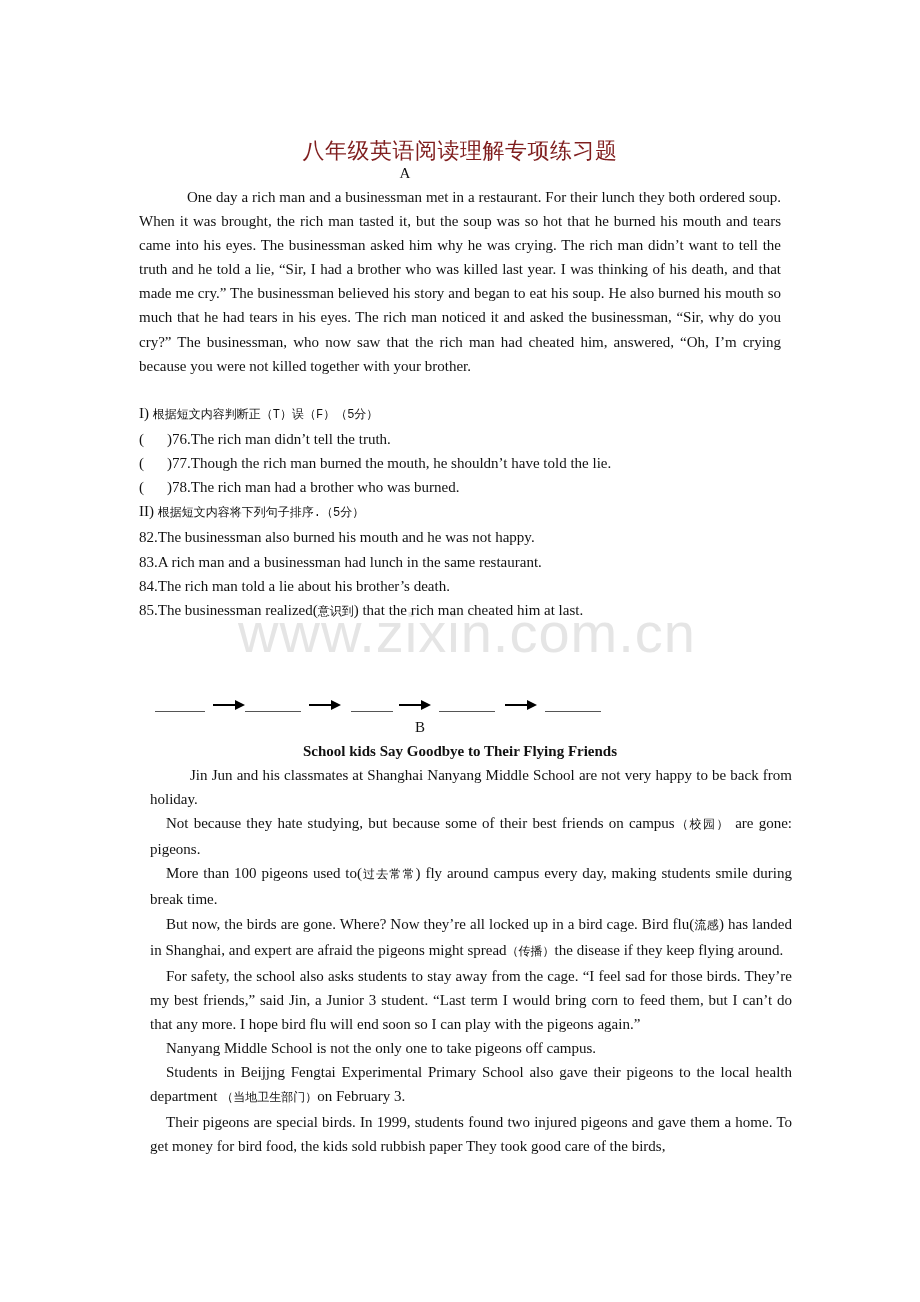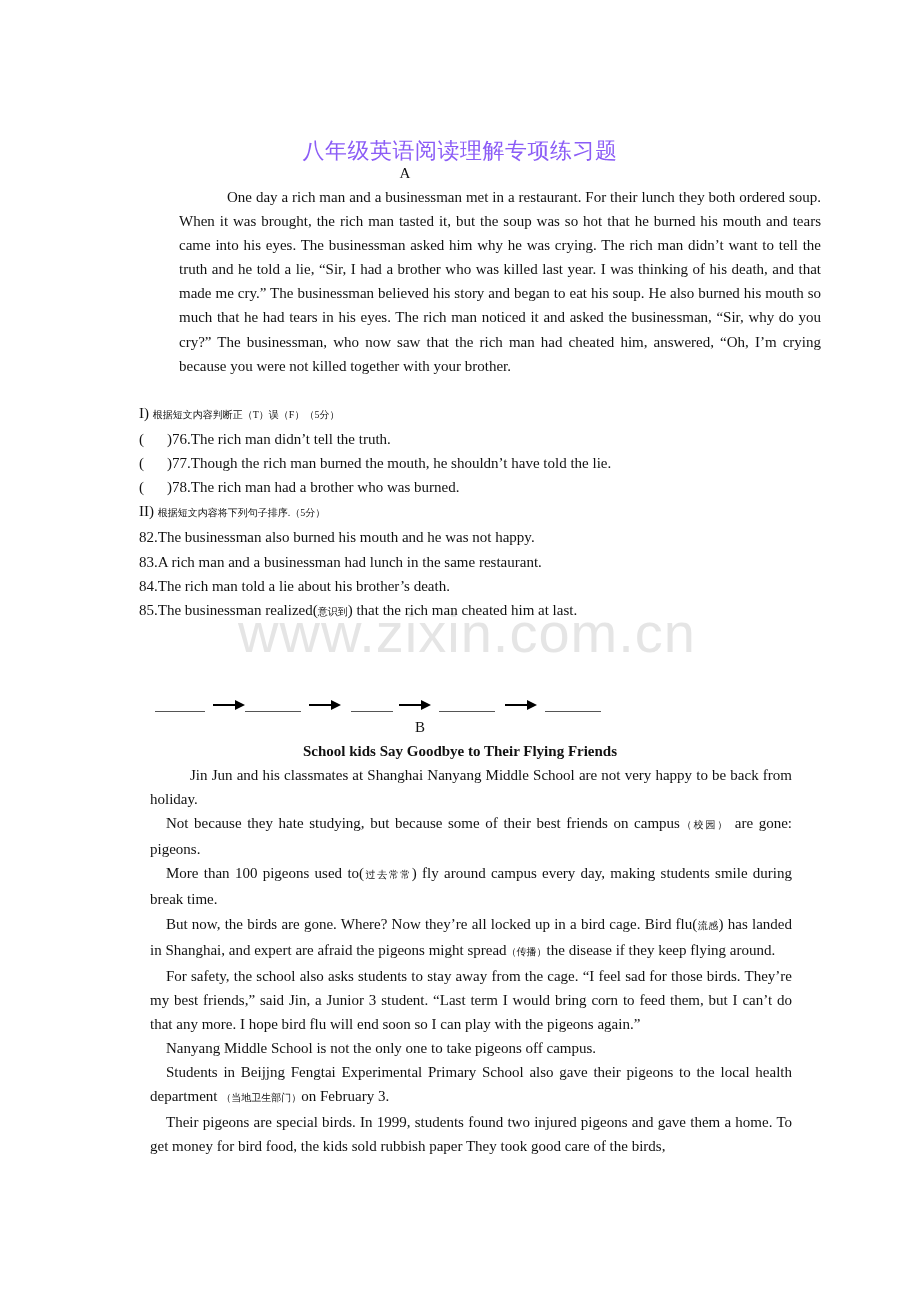--- a/index.html
+++ b/index.html
@@ -21,21 +21,21 @@
       top: 0;
       width: 642px;
     }
     .title {
       position: absolute;
       left: 0;
       width: 642px;
       top: 121px;
       text-align: center;
       font-size: 22px;
-      color: #8b5cf6;
+      color: #7f1d1d;
       letter-spacing: 0.5px;
       font-family: "DejaVu Sans", sans-serif;
       font-weight: normal;
       line-height: 30px;
     }
     .section-letter {
       position: absolute;
       left: 0;
       width: 532px;
       text-align: center;
@@ -59,22 +59,22 @@
     .line {
       font-size: 15px;
       line-height: 24.1px;
       white-space: nowrap;
     }
     .q-paren {
       display: inline-block;
       width: 28px;
     }
     .zh {
-      font-family: Liberation Serif, serif;
-      font-size: 10px;
+      font-family: Liberation Mono, monospace;
+      font-size: 12px;
     }
     .order-row {
       position: absolute;
       left: 16px;
       top: 697px;
       height: 20px;
       width: 460px;
     }
     .blank {
       position: absolute;
@@ -116,21 +116,21 @@
 <body>
 
 <div class="watermark">www.zixin.com.cn</div>
 
 <div class="page">
 
   <h1 class="title">八年级英语阅读理解专项练习题</h1>
 
   <div class="section-letter" style="top:161px;">A</div>
 
-  <div class="body-text" style="top:185px;margin-left:40px;">
+  <div class="body-text" style="top:185px;">
     <p class="indent-big">One day a rich man and a businessman met in a restaurant. For their lunch they both ordered soup. When it was brought, the rich man tasted it, but the soup was so hot that he burned his mouth and tears came into his eyes. The businessman asked him why he was crying. The rich man didn’t want to tell the truth and he told a lie, “Sir, I had a brother who was killed last year. I was thinking of his death, and that made me cry.”  The businessman believed his story and began to eat his soup. He also burned his mouth so much that he had tears in his eyes. The rich man noticed it and asked the businessman, “Sir, why do you cry?” The businessman, who now saw that the rich man had cheated him, answered, “Oh, I’m crying because you were not killed together with your brother.</p>
   </div>
 
   <div class="body-text" style="top:401px;">
     <div class="line">
       <span>I)</span>
       <span class="zh">根据短文内容判断正（T）误（F）（5分）</span>
     </div>
     <div class="line">
       <span class="q-paren">(</span><span>)76.The rich man didn’t tell the truth.</span>

